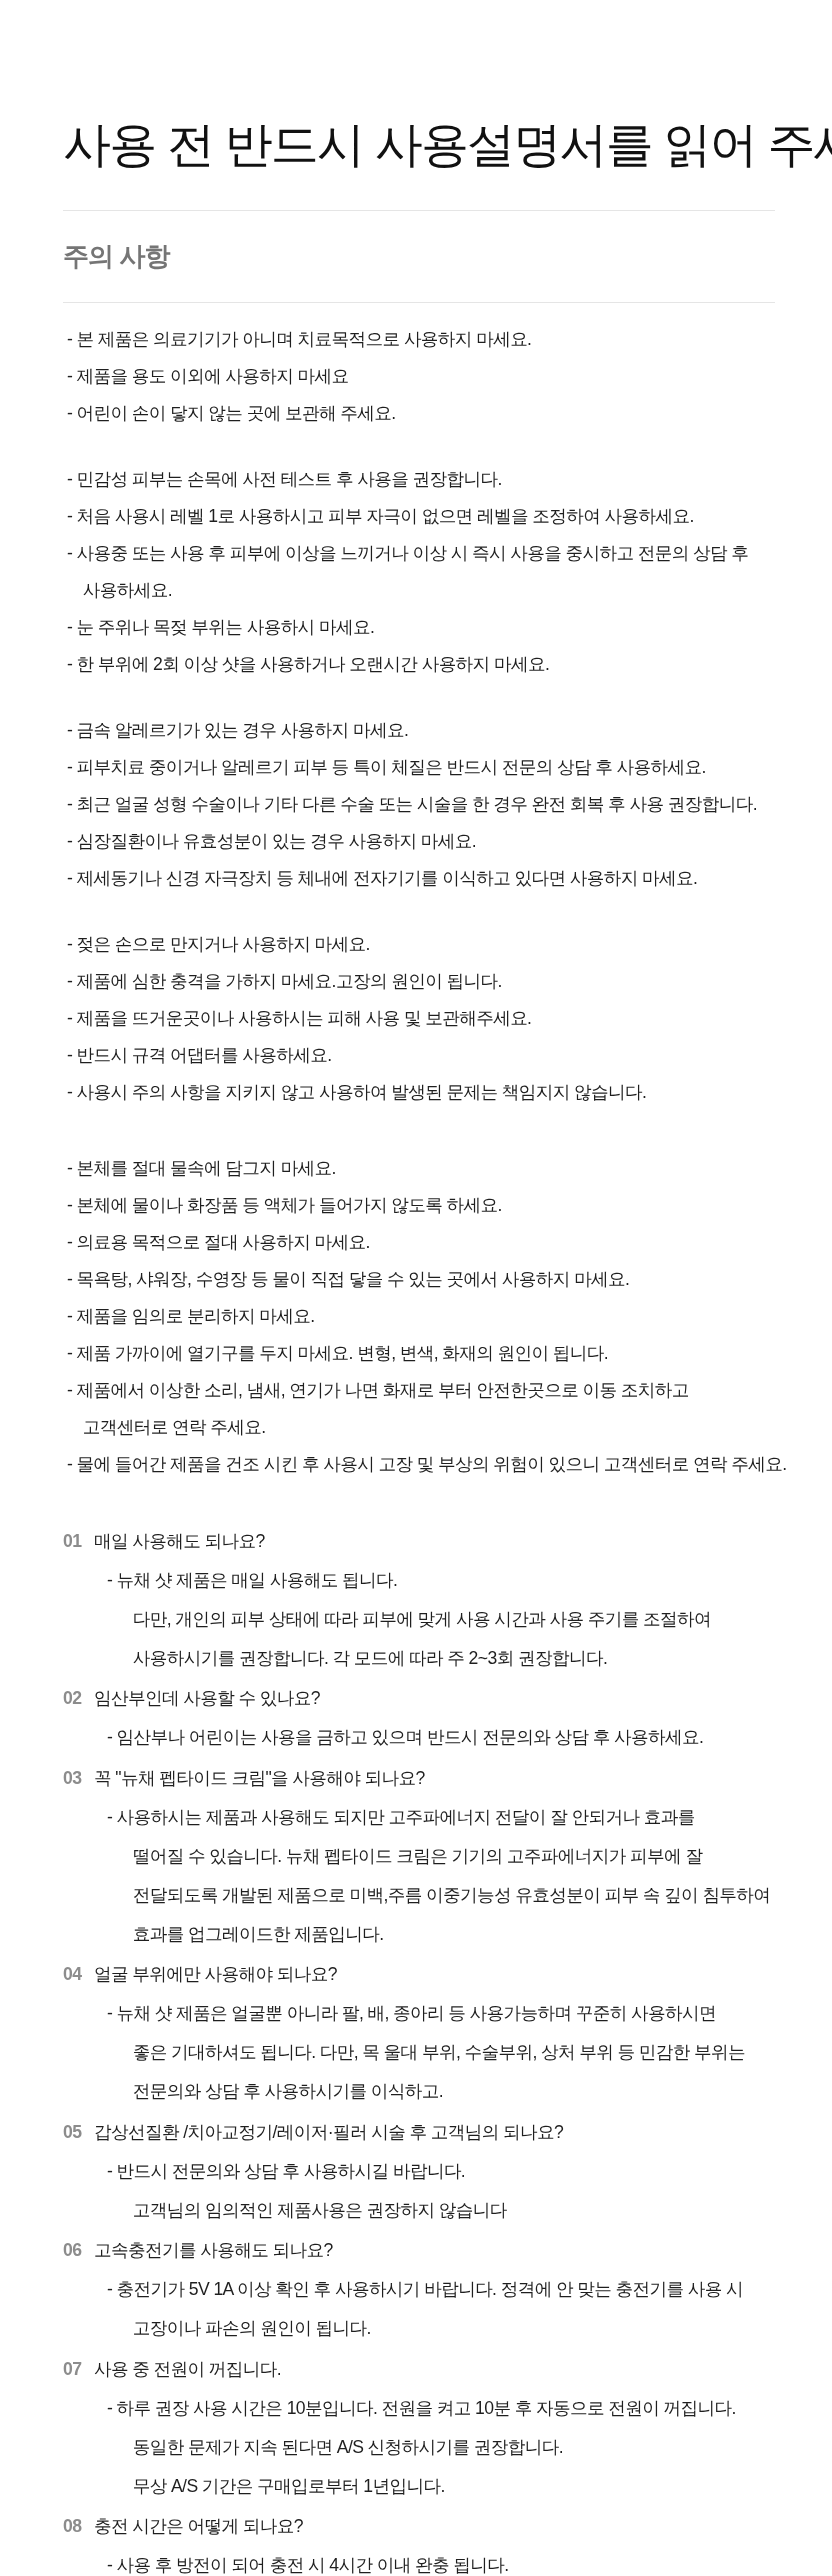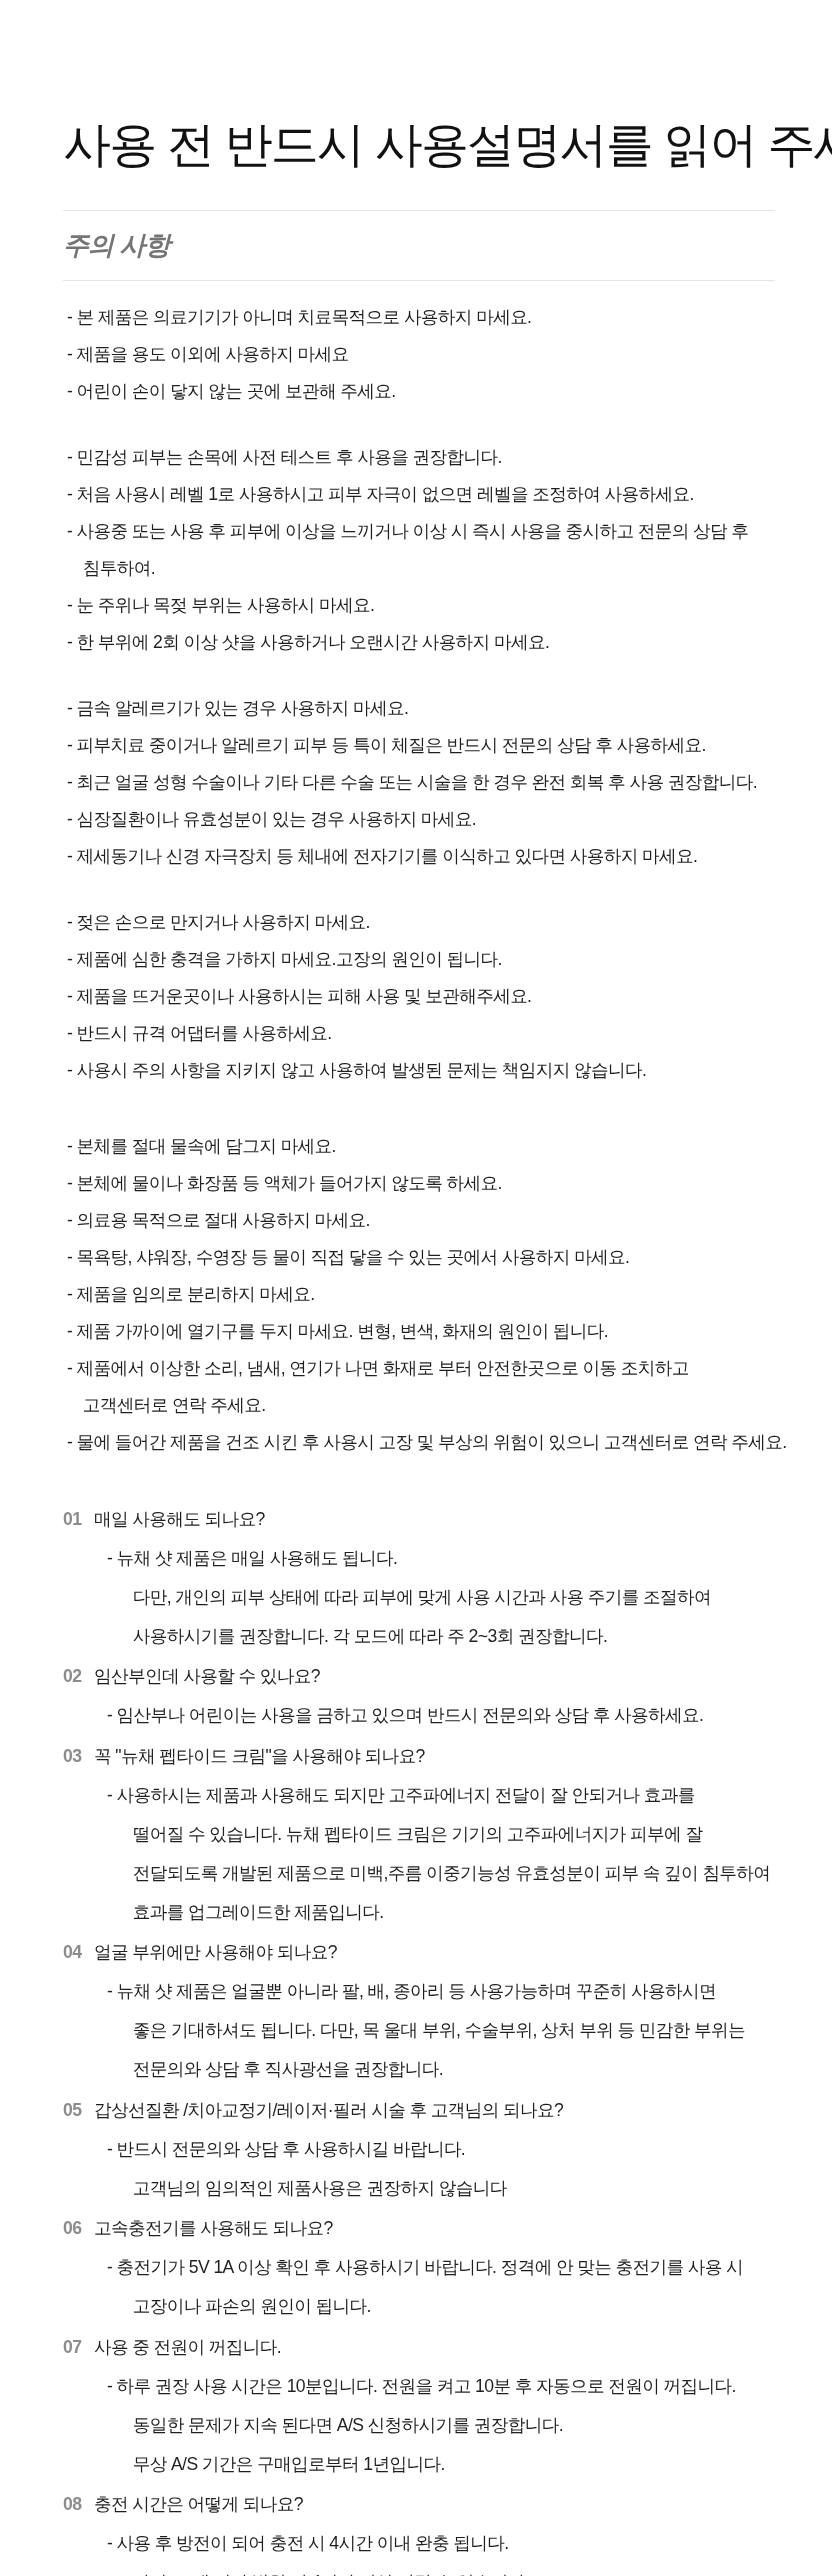--- a/index.html
+++ b/index.html
@@ -24,22 +24,21 @@
     margin: 0 0 33px 0;
     font-size: 48px;
     font-weight: 400;
     letter-spacing: -1.8px;
     color: var(--c-title, #111);
     white-space: nowrap;
   }
   .section-head {
     border-top: 0.9px solid var(--c-divider, #e5e5e5);
     border-bottom: 0.9px solid var(--c-divider, #e5e5e5);
-    padding: 17px 0;
-    font-style: italic;
+    padding: 28px 0;
   }
   .section-heading {
     margin: 0;
     font-size: 26px;
     font-weight: 700;
     letter-spacing: -0.9px;
     color: var(--c-section, #757575);
     white-space: nowrap;
   }
   .section.qa .section-heading {
@@ -103,21 +102,21 @@
     <div class="section-body">
           <div class="group">
             <p class="line">- 본 제품은 의료기기가 아니며 치료목적으로 사용하지 마세요.</p>
             <p class="line">- 제품을 용도 이외에 사용하지 마세요</p>
             <p class="line">- 어린이 손이 닿지 않는 곳에 보관해 주세요.</p>
           </div>
           <div class="group">
             <p class="line">- 민감성 피부는 손목에 사전 테스트 후 사용을 권장합니다.</p>
             <p class="line">- 처음 사용시 레벨 1로 사용하시고 피부 자극이 없으면 레벨을 조정하여 사용하세요.</p>
             <p class="line">- 사용중 또는 사용 후 피부에 이상을 느끼거나 이상 시 즉시 사용을 중시하고 전문의 상담 후</p>
-            <p class="line cont">침투하여.</p>
+            <p class="line cont">사용하세요.</p>
             <p class="line">- 눈 주위나 목젖 부위는 사용하시 마세요.</p>
             <p class="line">- 한 부위에 2회 이상 샷을 사용하거나 오랜시간 사용하지 마세요.</p>
           </div>
           <div class="group">
             <p class="line">- 금속 알레르기가 있는 경우 사용하지 마세요.</p>
             <p class="line">- 피부치료 중이거나 알레르기 피부 등 특이 체질은 반드시 전문의 상담 후 사용하세요.</p>
             <p class="line">- 최근 얼굴 성형 수술이나 기타 다른 수술 또는 시술을 한 경우 완전 회복 후 사용 권장합니다.</p>
             <p class="line">- 심장질환이나 유효성분이 있는 경우 사용하지 마세요.</p>
             <p class="line">- 제세동기나 신경 자극장치 등 체내에 전자기기를 이식하고 있다면 사용하지 마세요.</p>
           </div>
@@ -180,21 +179,21 @@
             </div>
   </div>
           <div class="qa-item">
     <div class="qa-q-row">
       <span class="qa-no">04</span>
       <span class="qa-q">얼굴 부위에만 사용해야 되나요?</span>
     </div>
     <div class="qa-answers">
               <p class="line">- 뉴채 샷 제품은 얼굴뿐 아니라 팔, 배, 종아리 등 사용가능하며 꾸준히 사용하시면</p>
               <p class="line cont">좋은 기대하셔도 됩니다. 다만, 목 울대 부위, 수술부위, 상처 부위 등 민감한 부위는</p>
-              <p class="line cont">전문의와 상담 후 직사광선을 권장합니다.</p>
+              <p class="line cont">전문의와 상담 후 사용하시기를 이식하고.</p>
             </div>
   </div>
           <div class="qa-item">
     <div class="qa-q-row">
       <span class="qa-no">05</span>
       <span class="qa-q">갑상선질환 /치아교정기/레이저·필러 시술 후 고객님의 되나요?</span>
     </div>
     <div class="qa-answers">
               <p class="line">- 반드시 전문의와 상담 후 사용하시길 바랍니다.</p>
               <p class="line cont">고객님의 임의적인 제품사용은 권장하지 않습니다</p>

